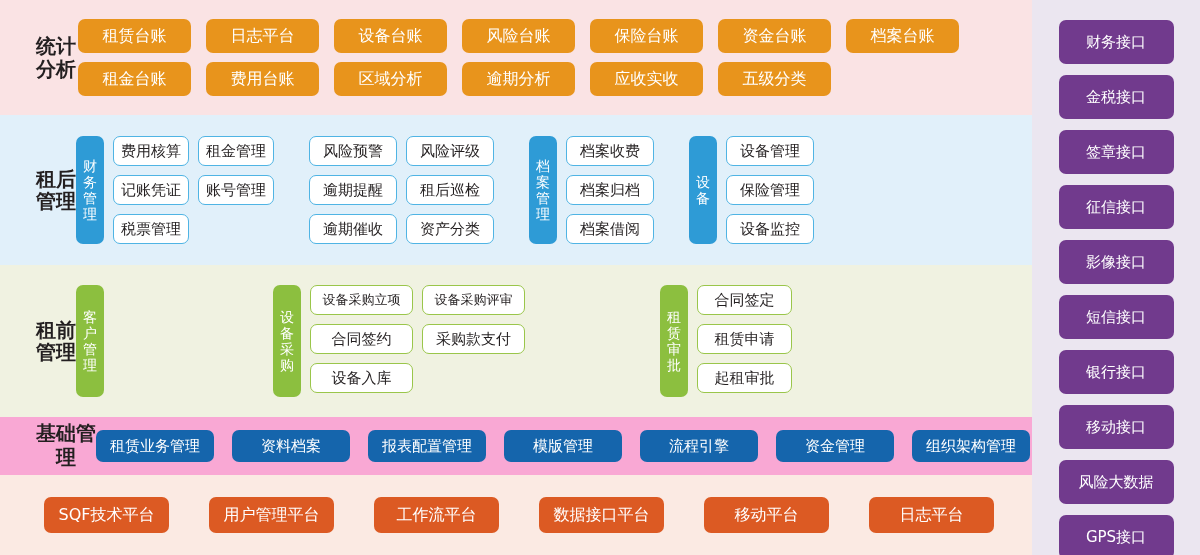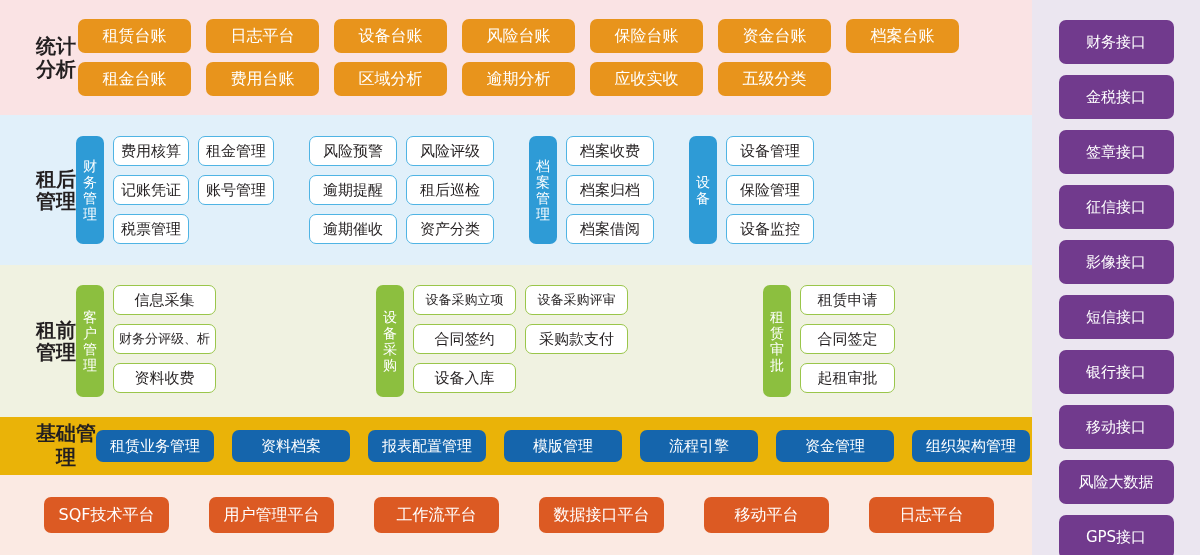--- a/index.html
+++ b/index.html
@@ -32,21 +32,21 @@
     display: flex;
     flex-direction: row;
     align-items: center;
     width: 100%;
   }
 
   
   .band-stats    { height: 115px; background: #fae3e4; }
   .band-post     { height: 150px; background: #e1f0fa; }
   .band-pre      { height: 152px; background: #f0f2e1; }
-  .band-basic    { height: 58px;  background: #eab308; }
+  .band-basic    { height: 58px;  background: #f9a8d4; }
   .band-platform { height: 80px;  background: #fbeae3; }
 
   
   .sec-label {
     flex: 0 0 auto;
     width: 76px;
     text-align: center;
     color: #231f20;
     font-weight: bold;
     font-size: 20px;
@@ -326,27 +326,20 @@
 
       </div>
     </div>
 
     <div class="band band-pre">
       <div class="sec-label">租前管理</div>
       <div class="band-body">
 
         <div class="group g-cust">
           <div class="group-tab green">客户管理</div>
-          <div class="group-cols">
-            <div class="group-col">
-              <div class="card green">信息采集</div>
-              <div class="card green small">财务分评级、析</div>
-              <div class="card green">资料收费</div>
-            </div>
-          </div>
         </div>
 
         <div class="group g-proc">
           <div class="group-tab green">设备采购</div>
           <div class="group-cols">
             <div class="group-col">
               <div class="card green wide">设备采购立项</div>
               <div class="card green">合同签约</div>
               <div class="card green">设备入库</div>
             </div>
@@ -354,22 +347,22 @@
               <div class="card green wide">设备采购评审</div>
               <div class="card green">采购款支付</div>
             </div>
           </div>
         </div>
 
         <div class="group g-appr">
           <div class="group-tab green">租赁审批</div>
           <div class="group-cols">
             <div class="group-col">
+              <div class="card green">合同签定</div>
               <div class="card green">租赁申请</div>
-              <div class="card green">合同签定</div>
               <div class="card green">起租审批</div>
             </div>
           </div>
         </div>
 
       </div>
     </div>
 
     <div class="band band-basic">
       <div class="sec-label-2col">基础管理</div>

